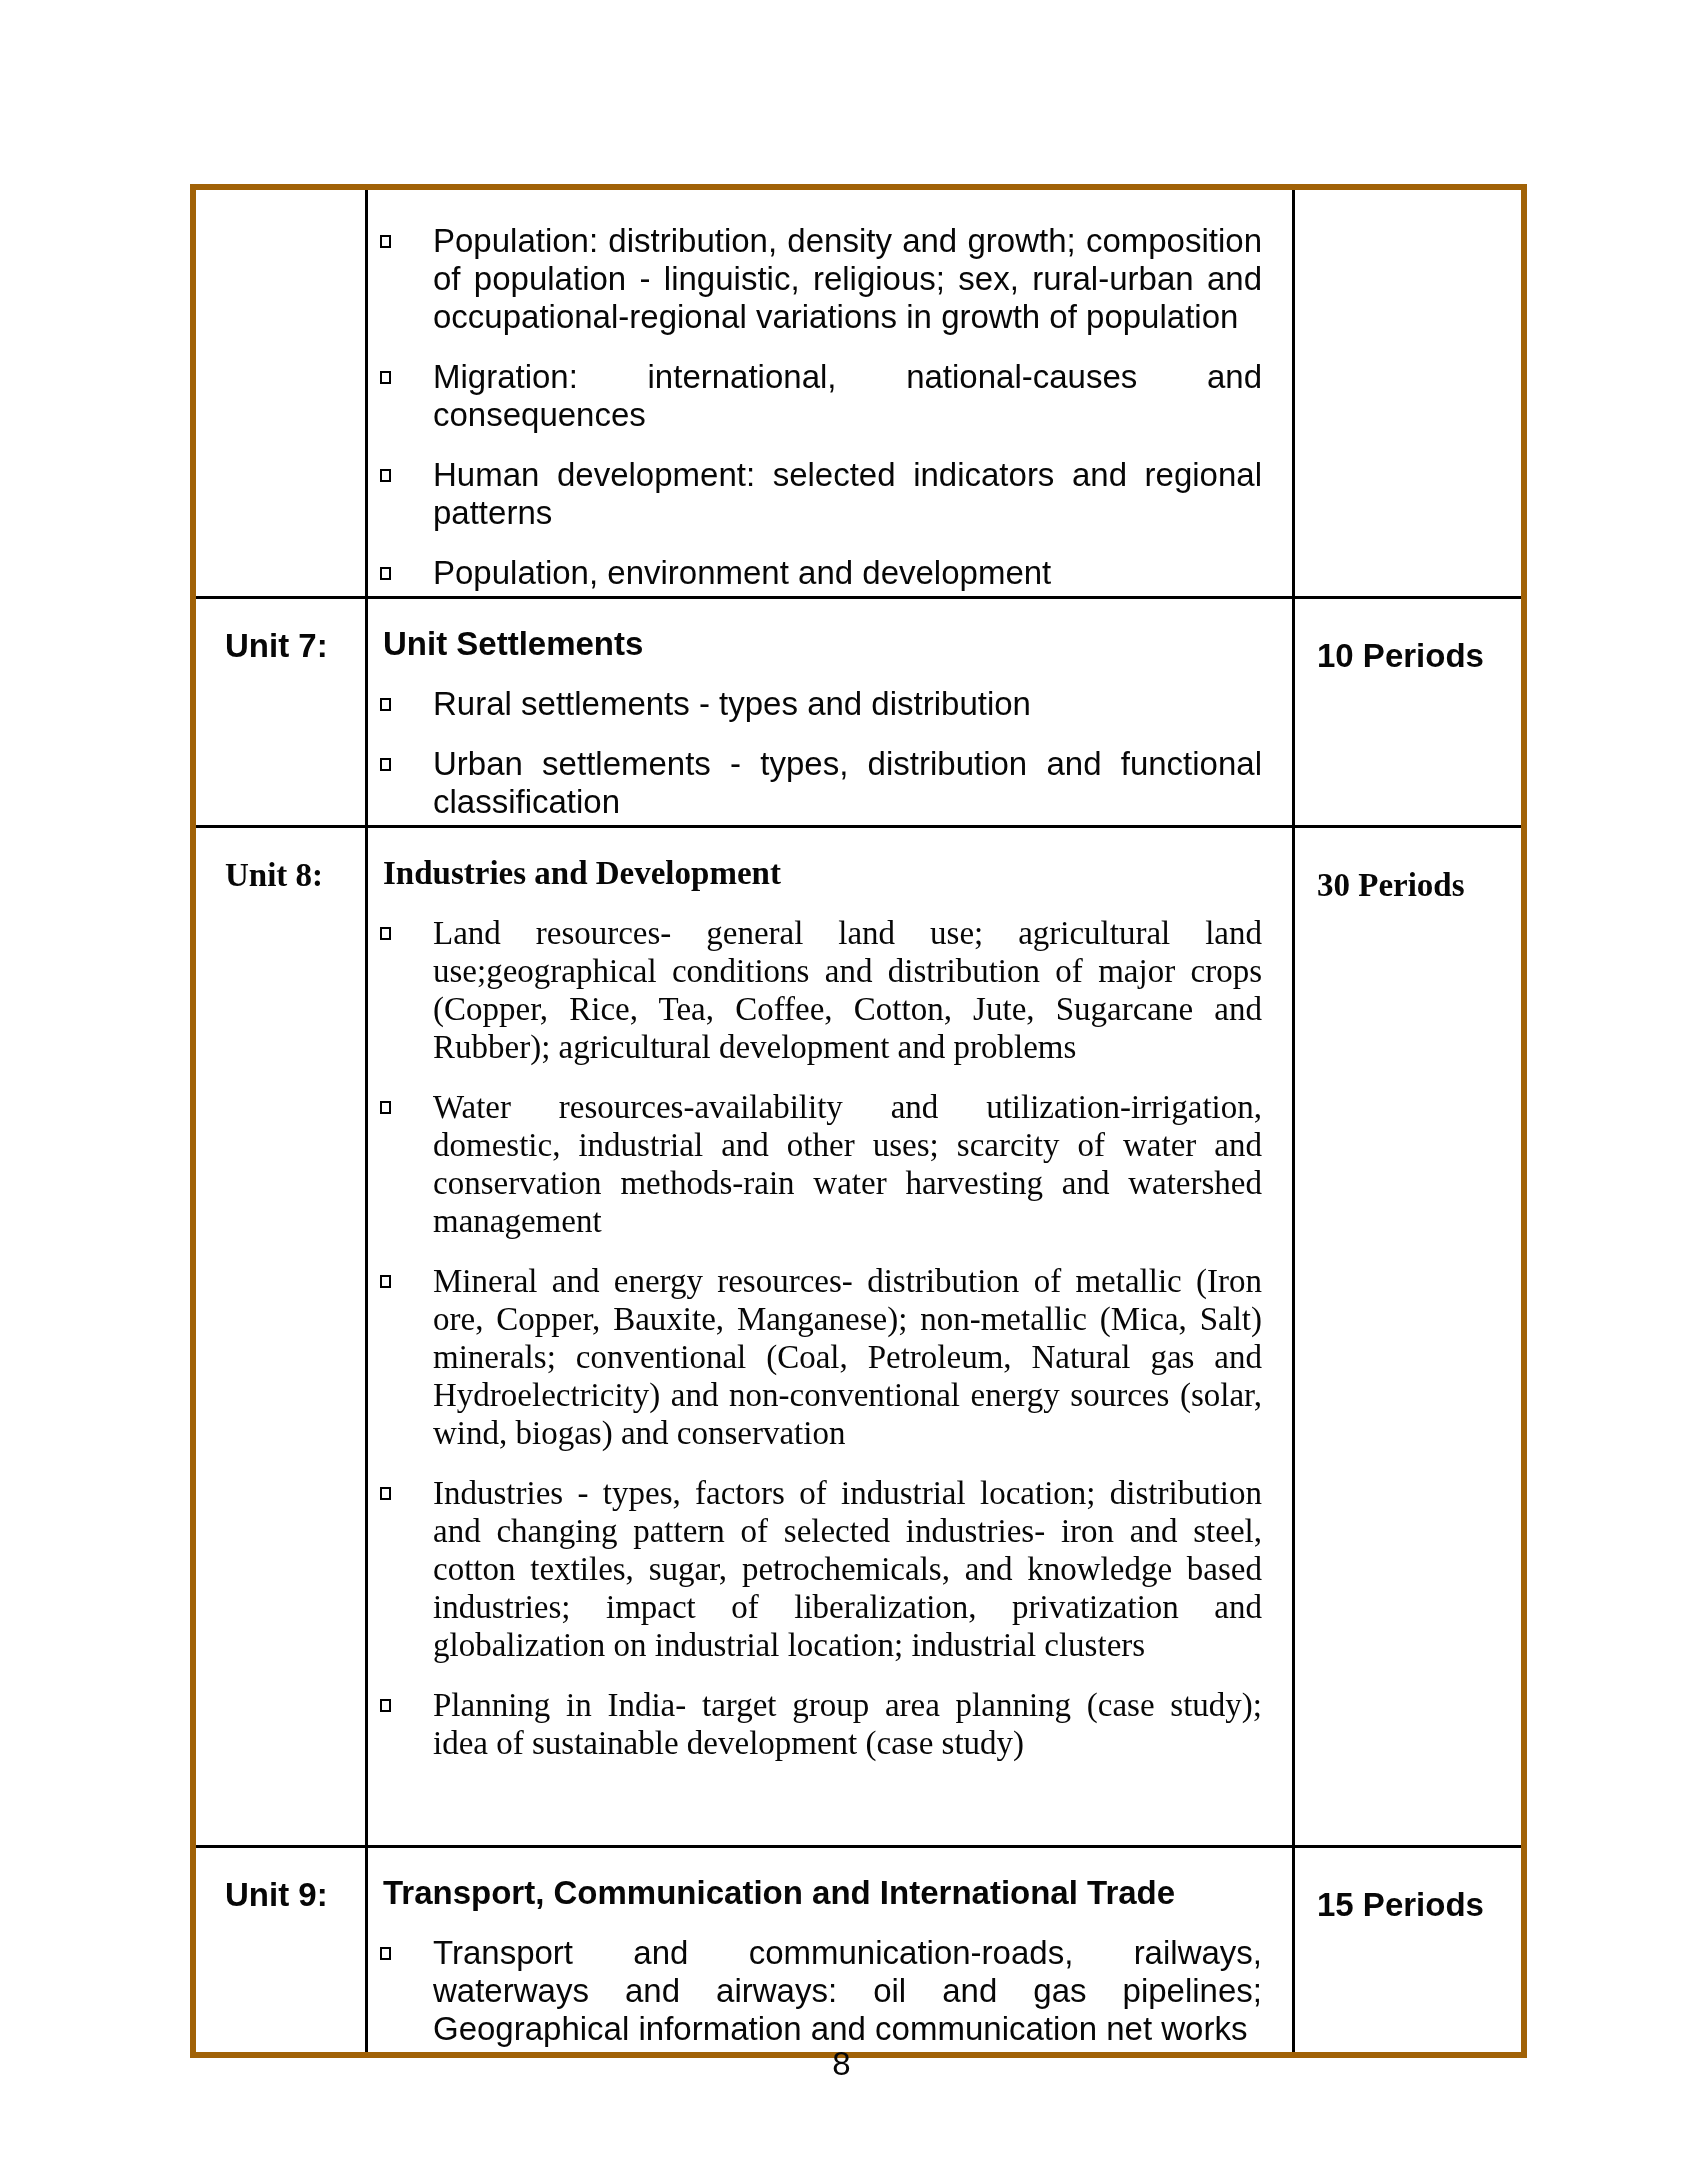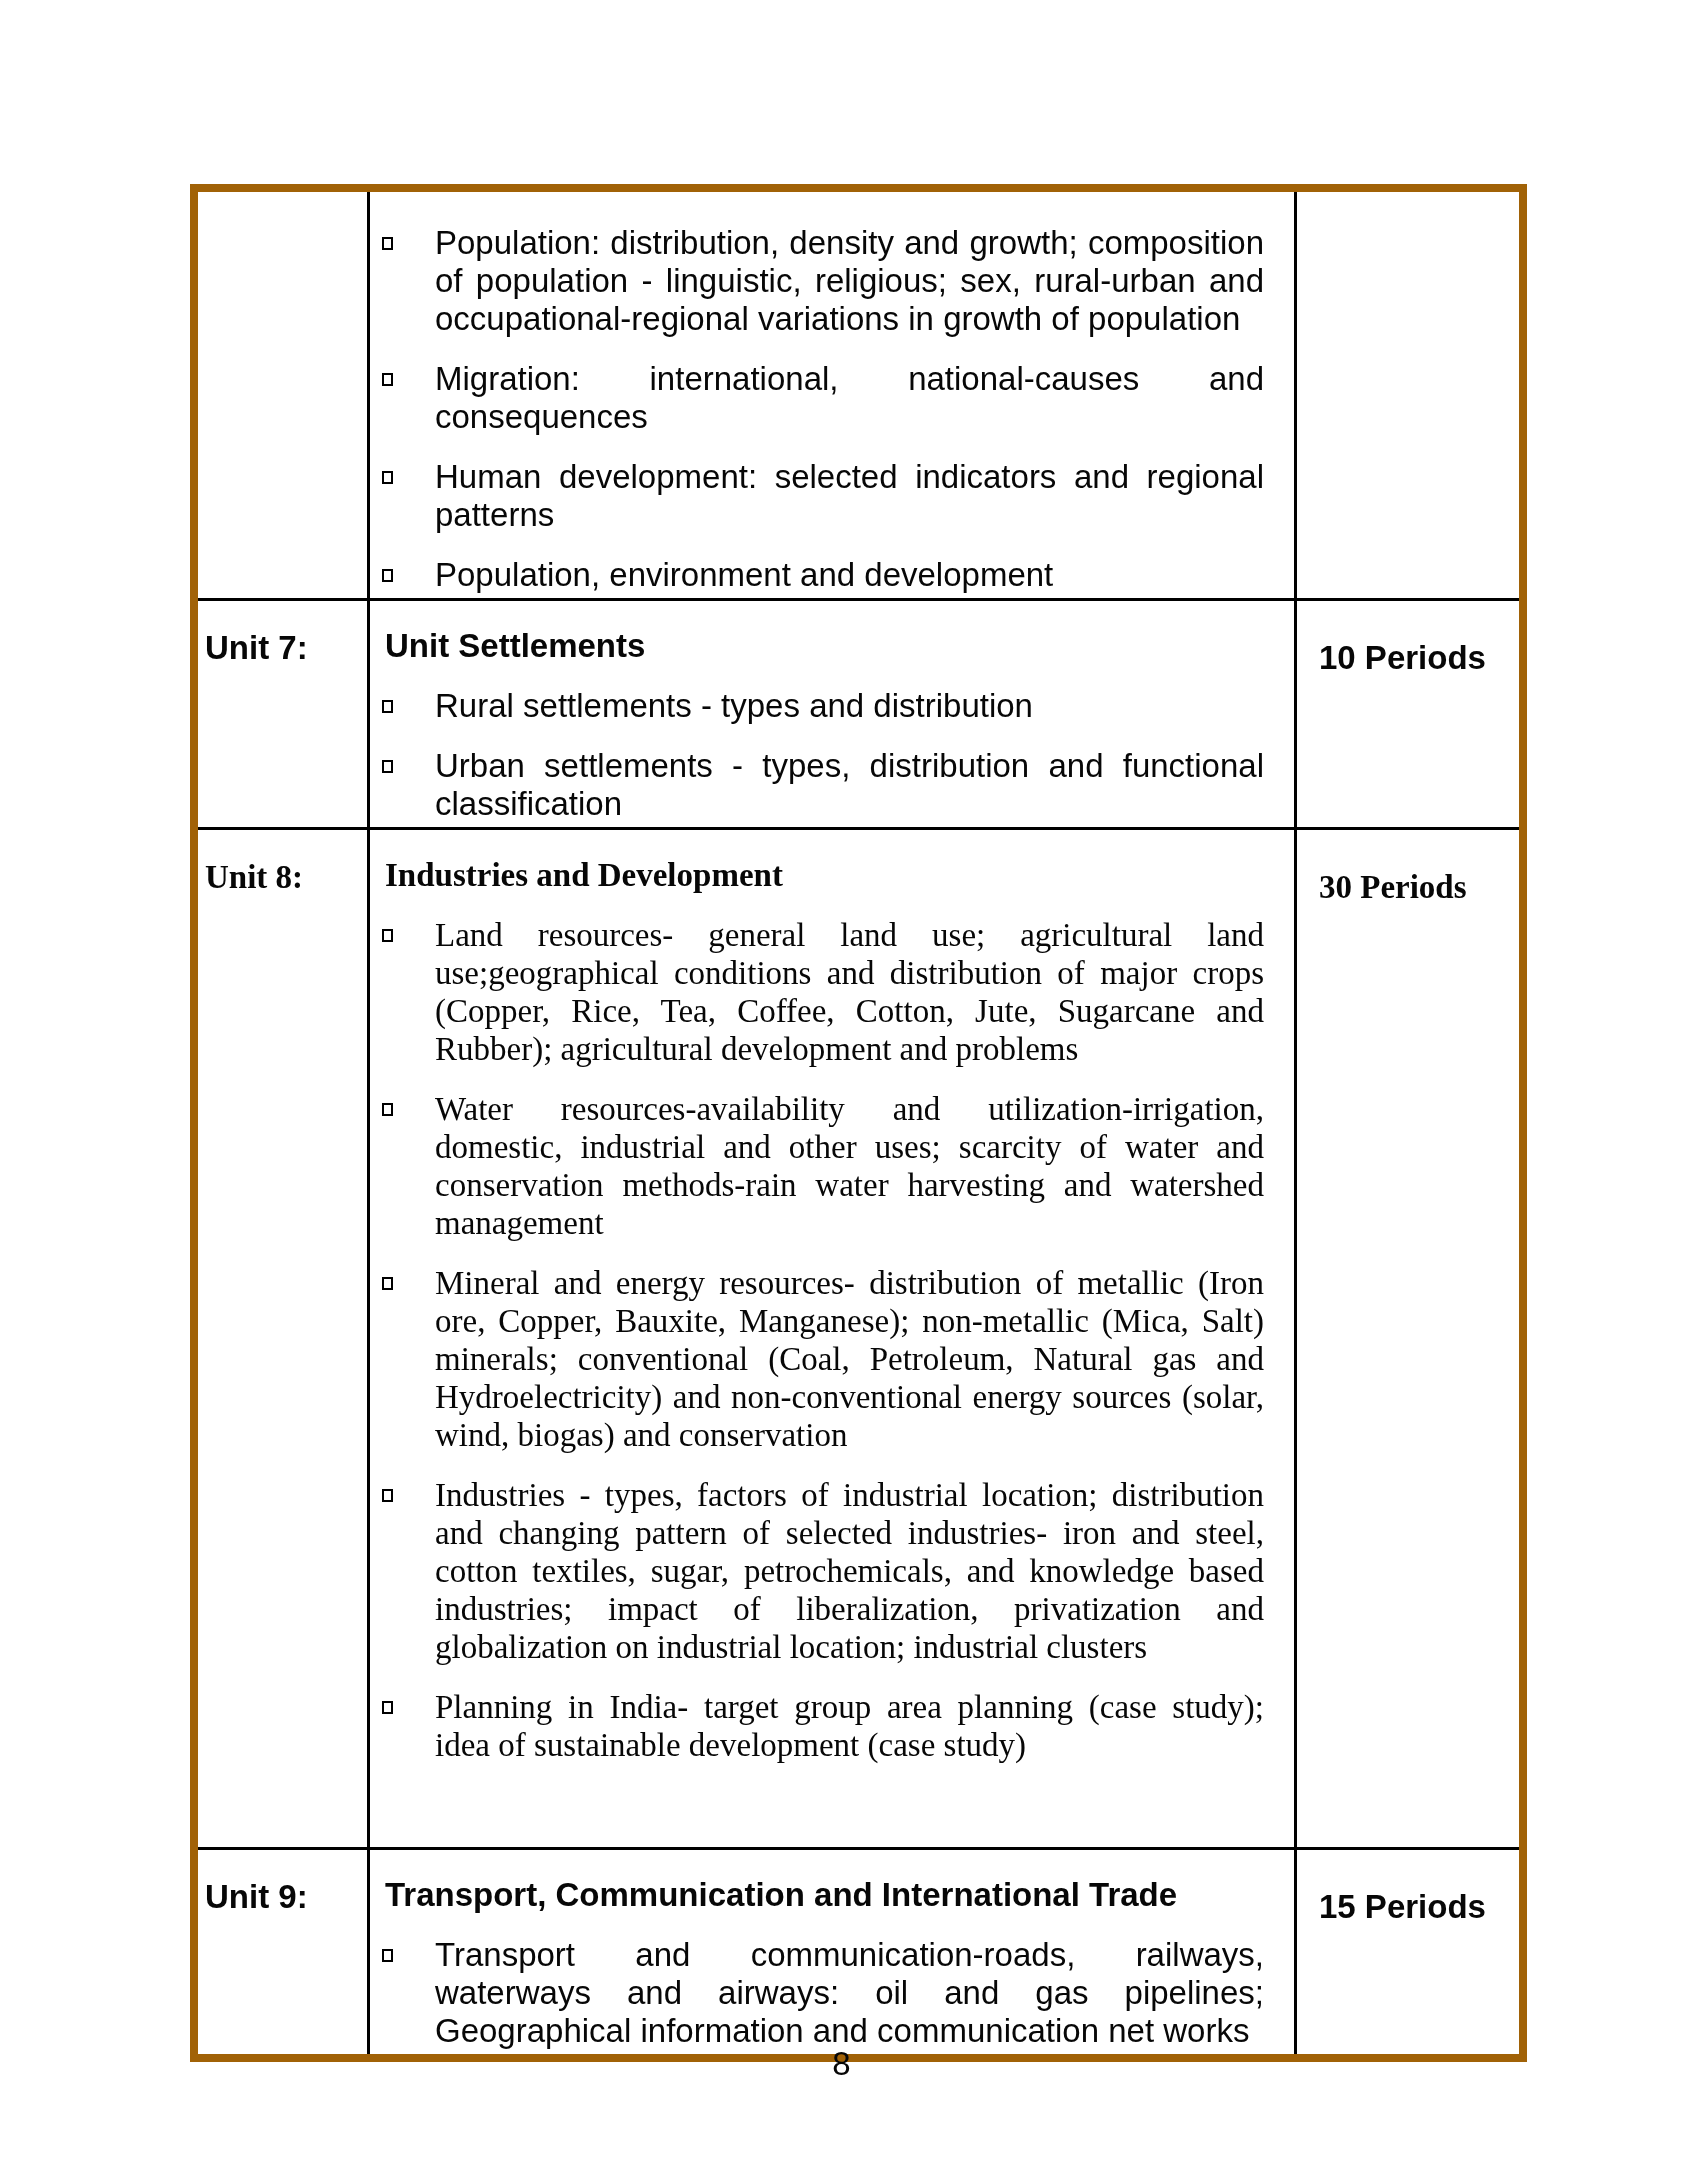--- a/index.html
+++ b/index.html
@@ -14,37 +14,37 @@
     font-family: "Liberation Sans", sans-serif;
     color: #070707;
     overflow: hidden;
   }
   .syllabus-table {
     position: absolute;
     left: 190px;
     top: 184px;
     width: 1337px;
     box-sizing: border-box;
-    border: 8px solid #a16207;
+    border: 6px solid #a16207;
     background: #ffffff;
   }
   .trow {
     display: grid;
     grid-template-columns: 169px 927px 1fr;
   }
   .trow + .trow {
     border-top: 3px solid #000;
   }
   .trow.r1 { min-height: 398px; }
   .trow.r2 { min-height: 221px; }
   .trow.r3 { min-height: 1017px; font-family: Liberation Serif, serif; }
   .trow.r4 { min-height: 193px; }
 
   .cell-unit {
-    padding: 28px 0 0 7px;
+    padding: 28px 0 0 29px;
     font-size: 33px;
     line-height: 38px;
     font-weight: bold;
   }
   .cell-content {
     border-left: 3px solid #000;
     padding: 26px 30px 4px 15px;
     box-sizing: border-box;
   }
   .trow.r1 .cell-content { padding-top: 32px; }

